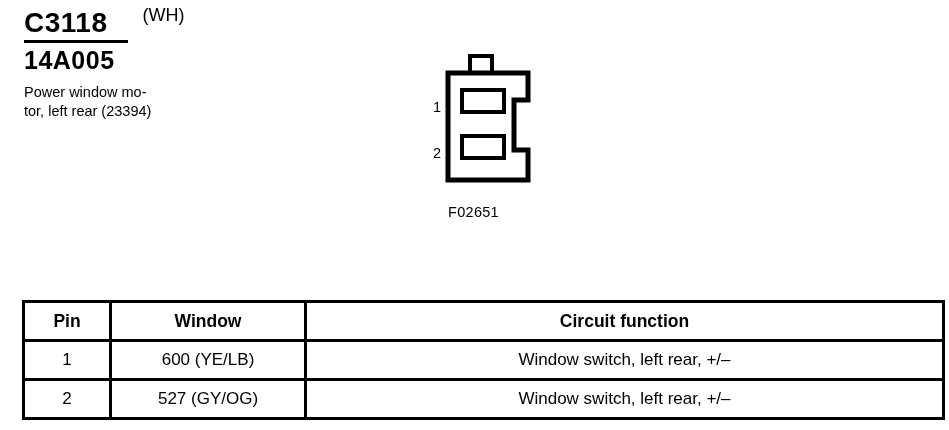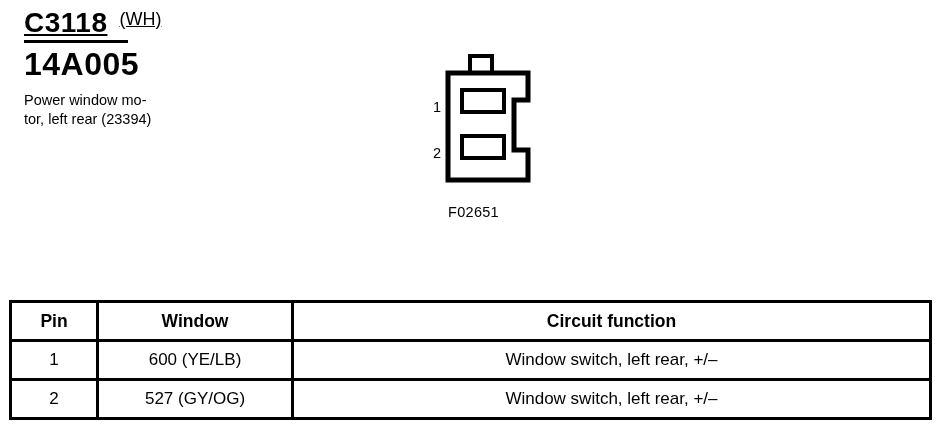--- a/index.html
+++ b/index.html
@@ -18,23 +18,22 @@
 
   
   #header-block {
     position: absolute;
     left: 24px;
     top: 8px;
     width: 300px;
   }
   #connector-id-row {
     display: flex;
-    align-items: center;
-    gap: 12px;
-    text-decoration: underline;
+    align-items: flex-start;
+    gap: 35px;
   }
   #connector-id {
     font-size: 28px;
     font-weight: bold;
     letter-spacing: 0.5px;
     line-height: 1.05;
   }
   #connector-color-code {
     font-size: 18px;
     font-weight: normal;
@@ -42,21 +41,21 @@
     position: relative;
     top: -3px;
   }
   #id-divider {
     width: 104px;
     height: 3px;
     background: #000;
     margin: 3px 0 4px 0;
   }
   #part-number {
-    font-size: 32px;
+    font-size: 25px;
     font-weight: bold;
     letter-spacing: 0.5px;
     line-height: 1.1;
   }
   #component-description {
     margin-top: 8px;
     font-size: 14.5px;
     line-height: 1.32;
     width: 180px;
     white-space: pre-line;
@@ -88,21 +87,21 @@
     position: absolute;
     left: 38px;
     top: 156px;
     font-size: 14.5px;
     letter-spacing: 0.3px;
   }
 
   
   #pin-table {
     position: absolute;
-    left: 9px;
+    left: 22px;
     top: 300px;
     width: 911px;
     border-collapse: collapse;
     table-layout: fixed;
   }
   #pin-table td, #pin-table th {
     border: 3px solid #000;
     padding: 0;
     height: 36px;
     font-size: 17px;

